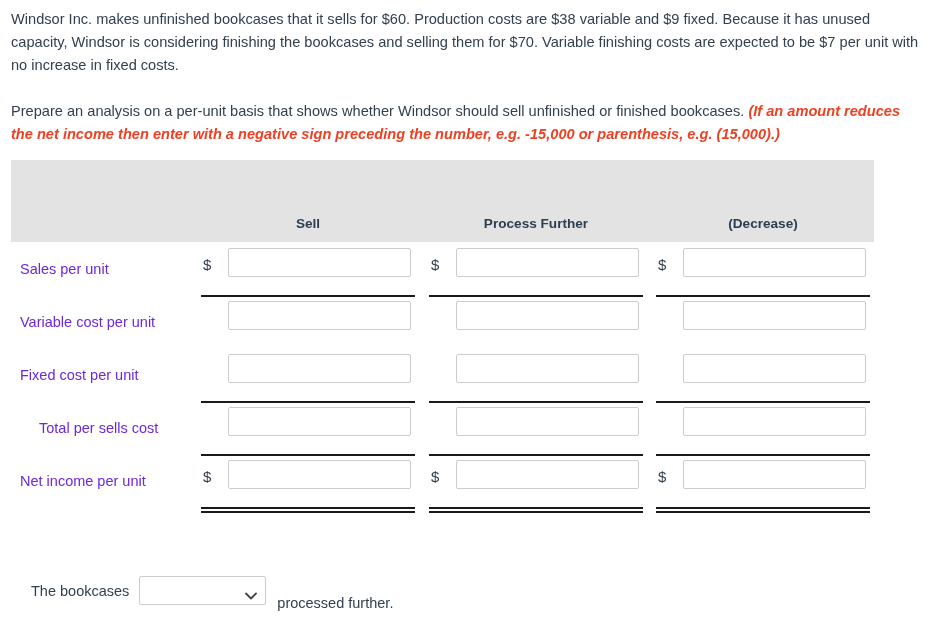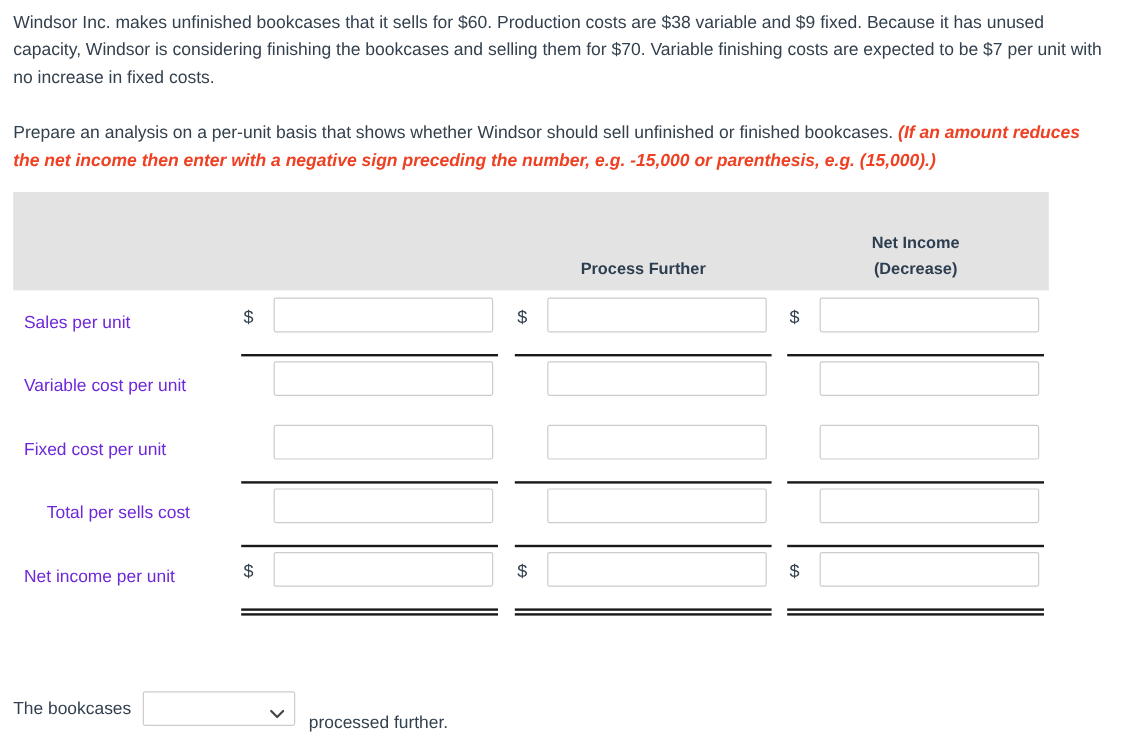--- a/index.html
+++ b/index.html
@@ -142,21 +142,21 @@
   
   .conclusion {
     position: absolute;
     left: 11px;
     top: 570px;
     display: flex;
     align-items: center;
     font-size: 14.5px;
     color: #33404e;
   }
-  .conclusion .txt-pre  { margin-right: 10px; }
+  .conclusion .txt-pre  { margin-right: 10px; margin-left: 20px; }
   .conclusion .txt-post { margin-left: 11px; margin-top: 25px; }
 
   .select-wrap {
     position: relative;
     width: 127px;
     height: 29px;
   }
   .answer-select {
     width: 127px;
     height: 29px;
@@ -184,23 +184,23 @@
 <body>
 
 <div class="problem">
   <p>Windsor Inc. makes unfinished bookcases that it sells for $60. Production costs are $38 variable and $9 fixed. Because it has unused capacity, Windsor is considering finishing the bookcases and selling them for $70. Variable finishing costs are expected to be $7 per unit with no increase in fixed costs.</p>
   <p class="second"><span>Prepare an analysis on a per-unit basis that shows whether Windsor should sell unfinished or finished bookcases. </span><span class="hint">(If an amount reduces the net income then enter with a negative sign preceding the number, e.g. -15,000 or parenthesis, e.g. (15,000).)</span></p>
 </div>
 
 <div class="sheet">
 
   <div class="head-band">
+    <div class="head-cell head-sell">Sell</div>
     <div class="head-cell head-process">Process Further</div>
     <div class="head-cell head-net">
-      <div>Net Income</div>
       <div>(Decrease)</div>
     </div>
   </div>
 
   <div class="rows" id="rows-container">
       <div class="row">
         <div class="row-label">Sales per unit</div>
         <div class="cell c1">
           <span class="dollar">$</span>
           <input type="text" class="amount-input" placeholder="" style="">

